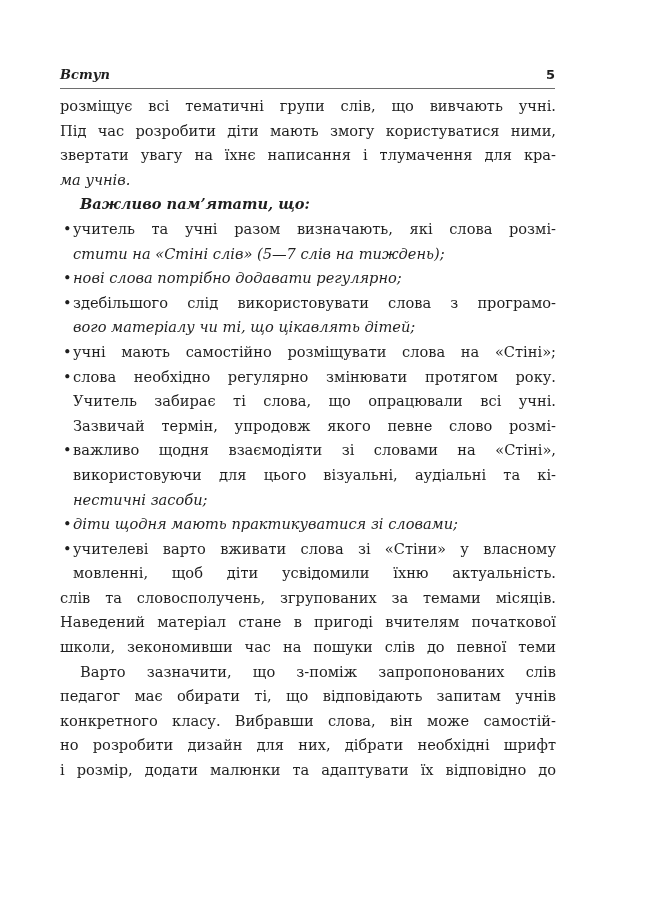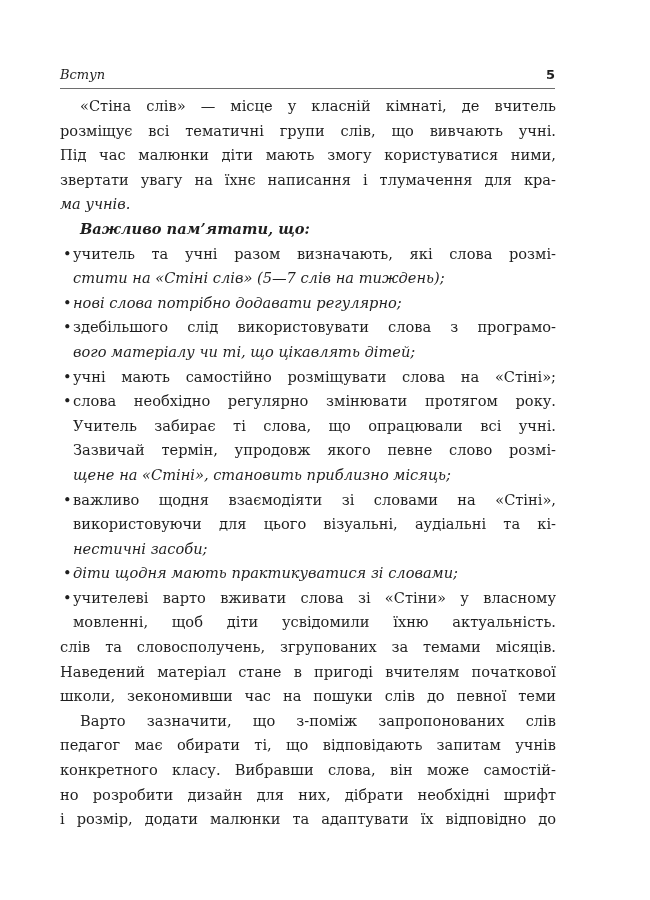--- a/index.html
+++ b/index.html
@@ -1,40 +1,39 @@
 <!DOCTYPE html>
 <html><head>
 <meta charset="utf-8">
 <style>
   html, body { margin:0; padding:0; }
   body { width:650px; height:900px; background:#ffffff; position:relative; overflow:hidden; color:#1f1f1f; }
   .header { position:absolute; left:60px; top:66px; width:495px; height:22px; border-bottom:1.5px solid #6e6e6e; }
-  .header .title { position:absolute; left:0; top:1px; font-family:"DejaVu Serif", serif; font-style:italic; font-weight:normal; font-size:13px; }
+  .header .title { position:absolute; left:0; top:1px; font-family:"DejaVu Serif", serif; font-style:italic; font-weight:bold; font-size:13px; }
   .header .pageno { position:absolute; right:0; top:1px; font-family:"DejaVu Sans", sans-serif; font-weight:bold; font-size:13px; }
   .body { position:absolute; left:60px; top:94px; width:496px; font-family:"DejaVu Serif", serif; font-size:14.6px; line-height:24.6px; }
   .line { white-space:nowrap; display:block; height:24.6px; text-align:justify; text-align-last:justify; }
   .line.last { text-align-last:left;font-style:italic; }
   .indent { padding-left:20px; }
   .bullet-line { padding-left:13px; position:relative; }
   .bullet-line .dot { position:absolute; left:3px; top:0; }
   .bold { font-weight:bold; }
 </style>
 </head>
 <body>
 
 <div class="header">
   <span class="title">Вступ</span>
   <span class="pageno">5</span>
 </div>
 
 <div class="body">
   <div>
-    <span class="line indent">«Стіна слів» — місце у класній кімнаті, де вчитель</span>
     <span class="line">розміщує всі тематичні групи слів, що вивчають учні.</span>
-    <span class="line">Під час малюнки діти мають змогу користуватися ними,</span>
+    <span class="line">Під час розробити діти мають змогу користуватися ними,</span>
     <span class="line">звертати увагу на їхнє написання і тлумачення для кра-</span>
     <span class="line last">ма учнів.</span>
   </div>
 
   <span class="line last indent bold">Важливо пам’ятати, що:</span>
 
   <div>
     <div>
       <span class="line bullet-line"><span class="dot">•</span><span>учитель та учні разом визначають, які слова розмі-</span></span>
       <span class="line bullet-line last">стити на «Стіні слів» (5—7 слів на тиждень);</span>
@@ -46,21 +45,20 @@
       <span class="line bullet-line"><span class="dot">•</span><span>здебільшого слід використовувати слова з програмо-</span></span>
       <span class="line bullet-line last">вого матеріалу чи ті, що цікавлять дітей;</span>
     </div>
     <div>
       <span class="line bullet-line"><span class="dot">•</span><span>учні мають самостійно розміщувати слова на «Стіні»;</span></span>
     </div>
     <div>
       <span class="line bullet-line"><span class="dot">•</span><span>слова необхідно регулярно змінювати протягом року.</span></span>
       <span class="line bullet-line">Учитель забирає ті слова, що опрацювали всі учні.</span>
       <span class="line bullet-line">Зазвичай термін, упродовж якого певне слово розмі-</span>
-      <span class="line bullet-line last">щене на «Стіні», становить приблизно місяць;</span>
     </div>
     <div>
       <span class="line bullet-line"><span class="dot">•</span><span>важливо щодня взаємодіяти зі словами на «Стіні»,</span></span>
       <span class="line bullet-line">використовуючи для цього візуальні, аудіальні та кі-</span>
       <span class="line bullet-line last">нестичні засоби;</span>
     </div>
     <div>
       <span class="line bullet-line last"><span class="dot">•</span><span>діти щодня мають практикуватися зі словами;</span></span>
     </div>
     <div>

